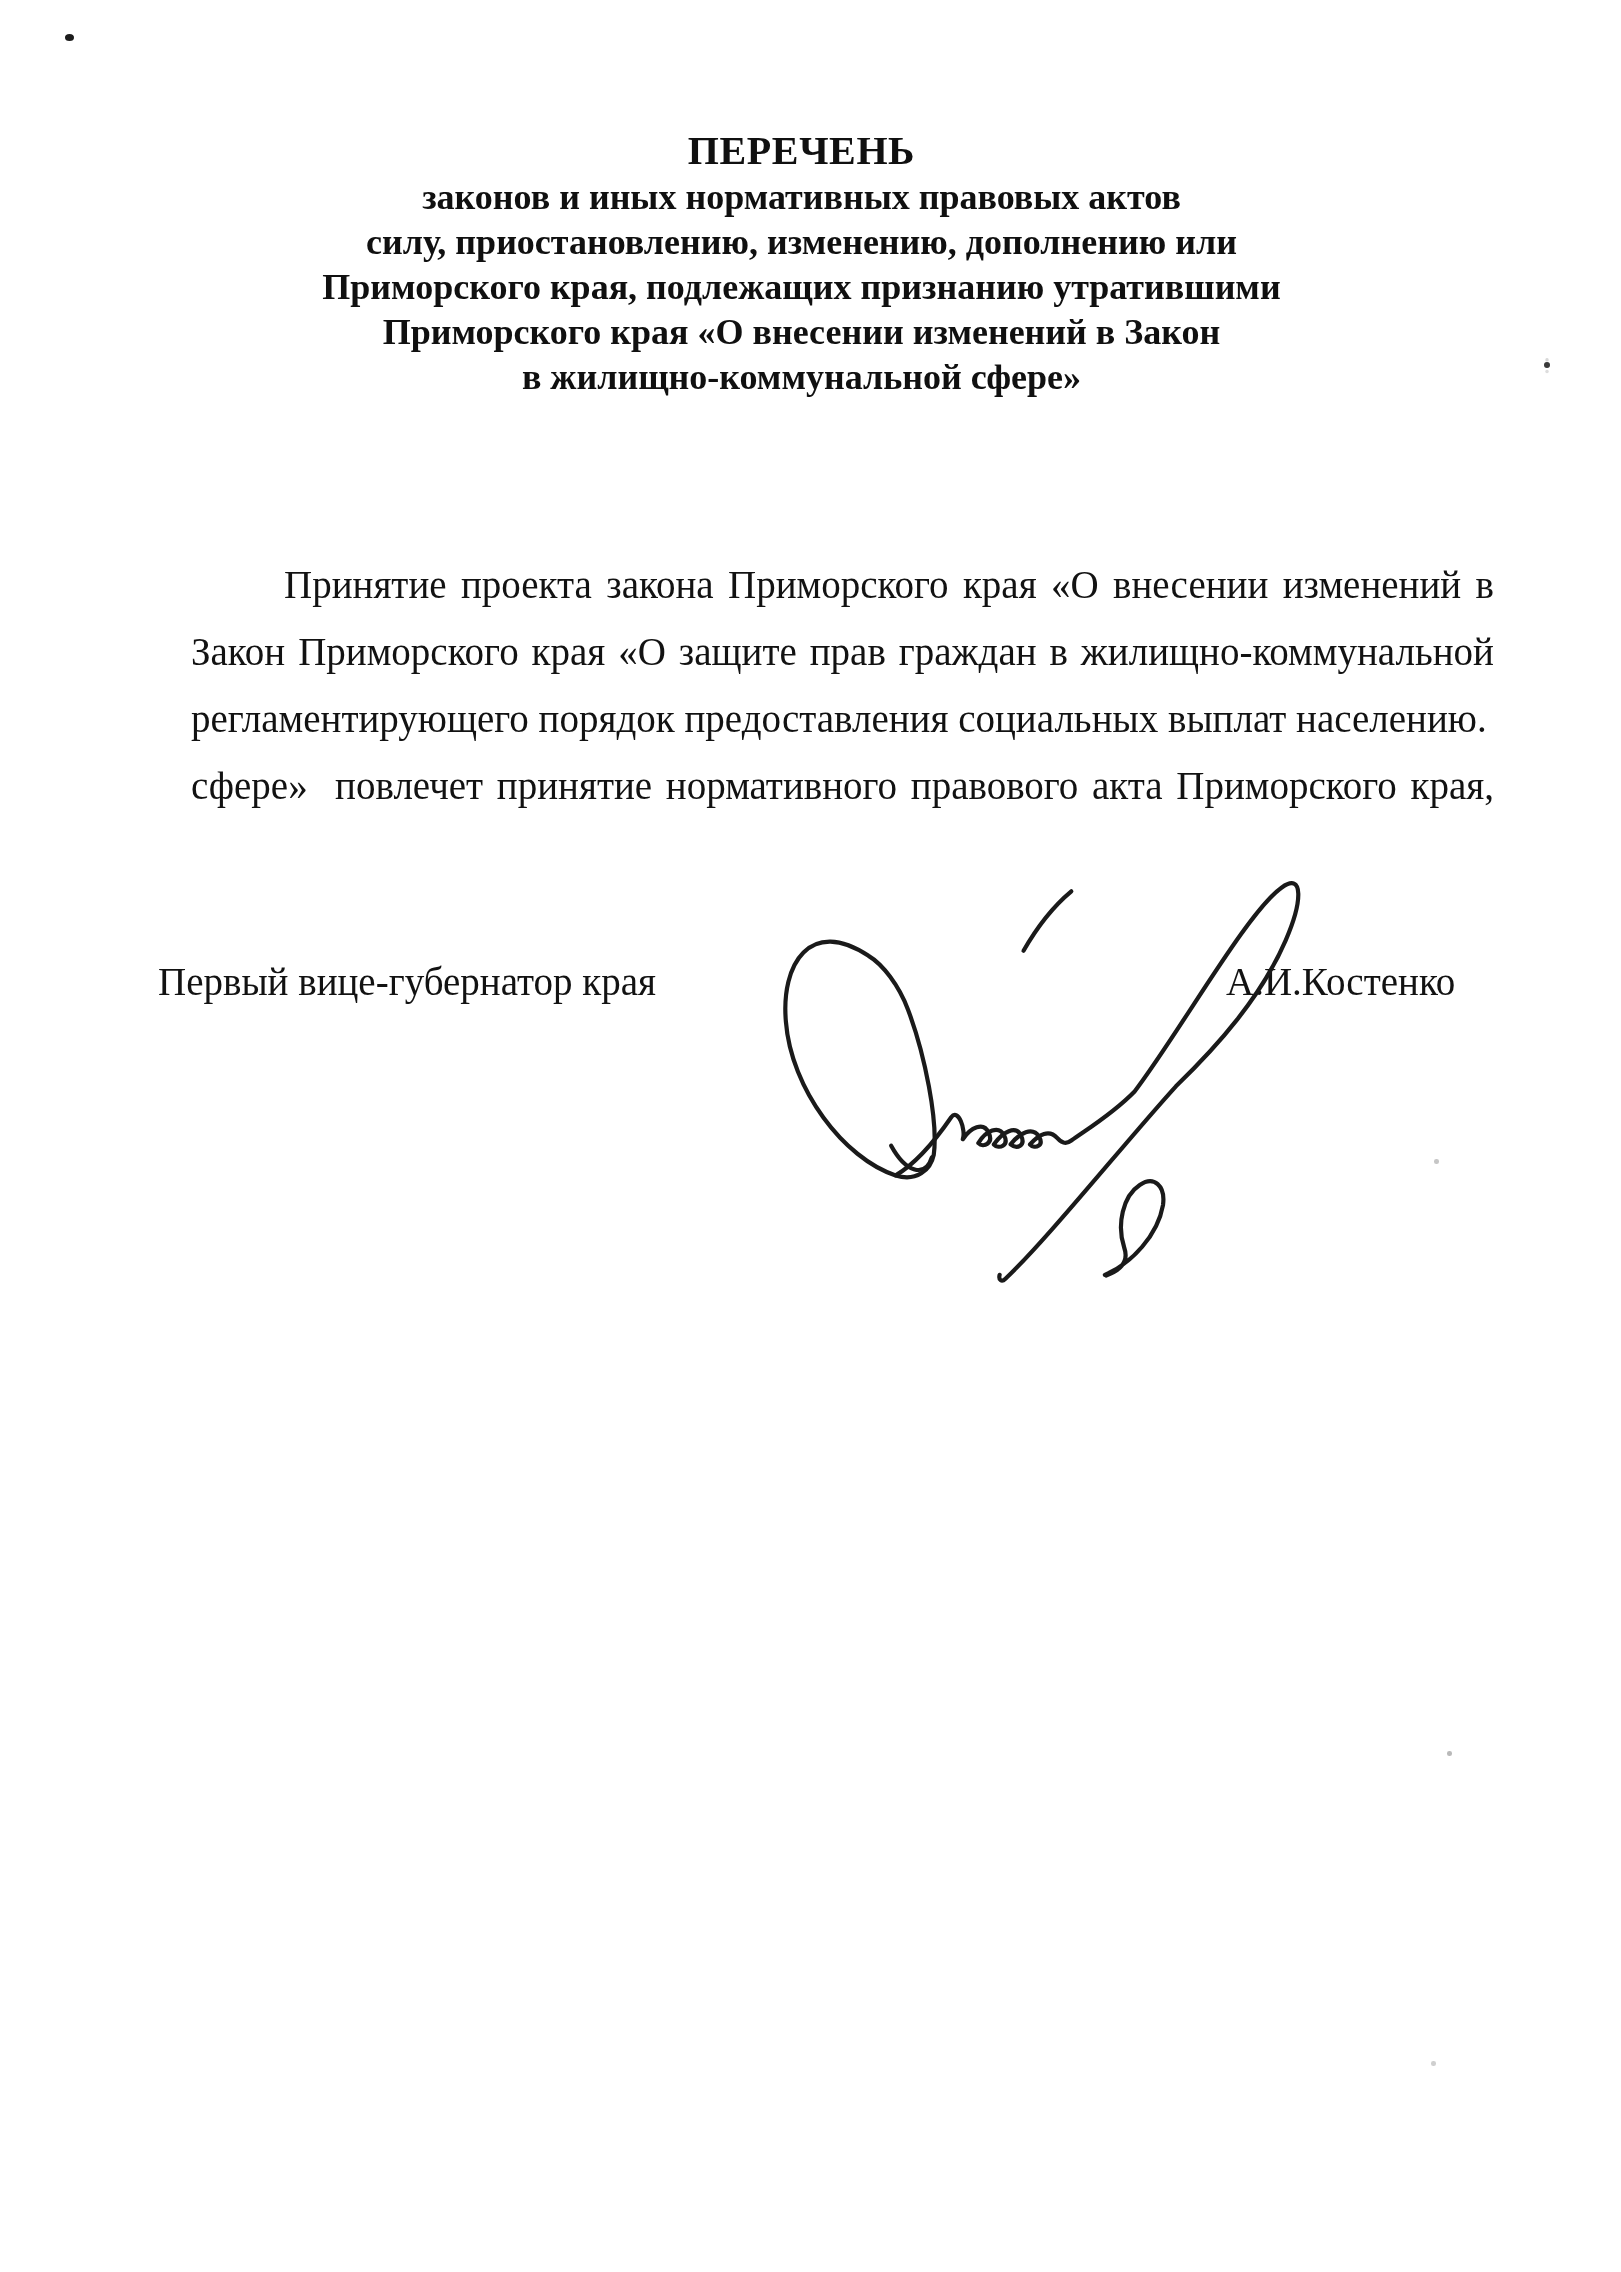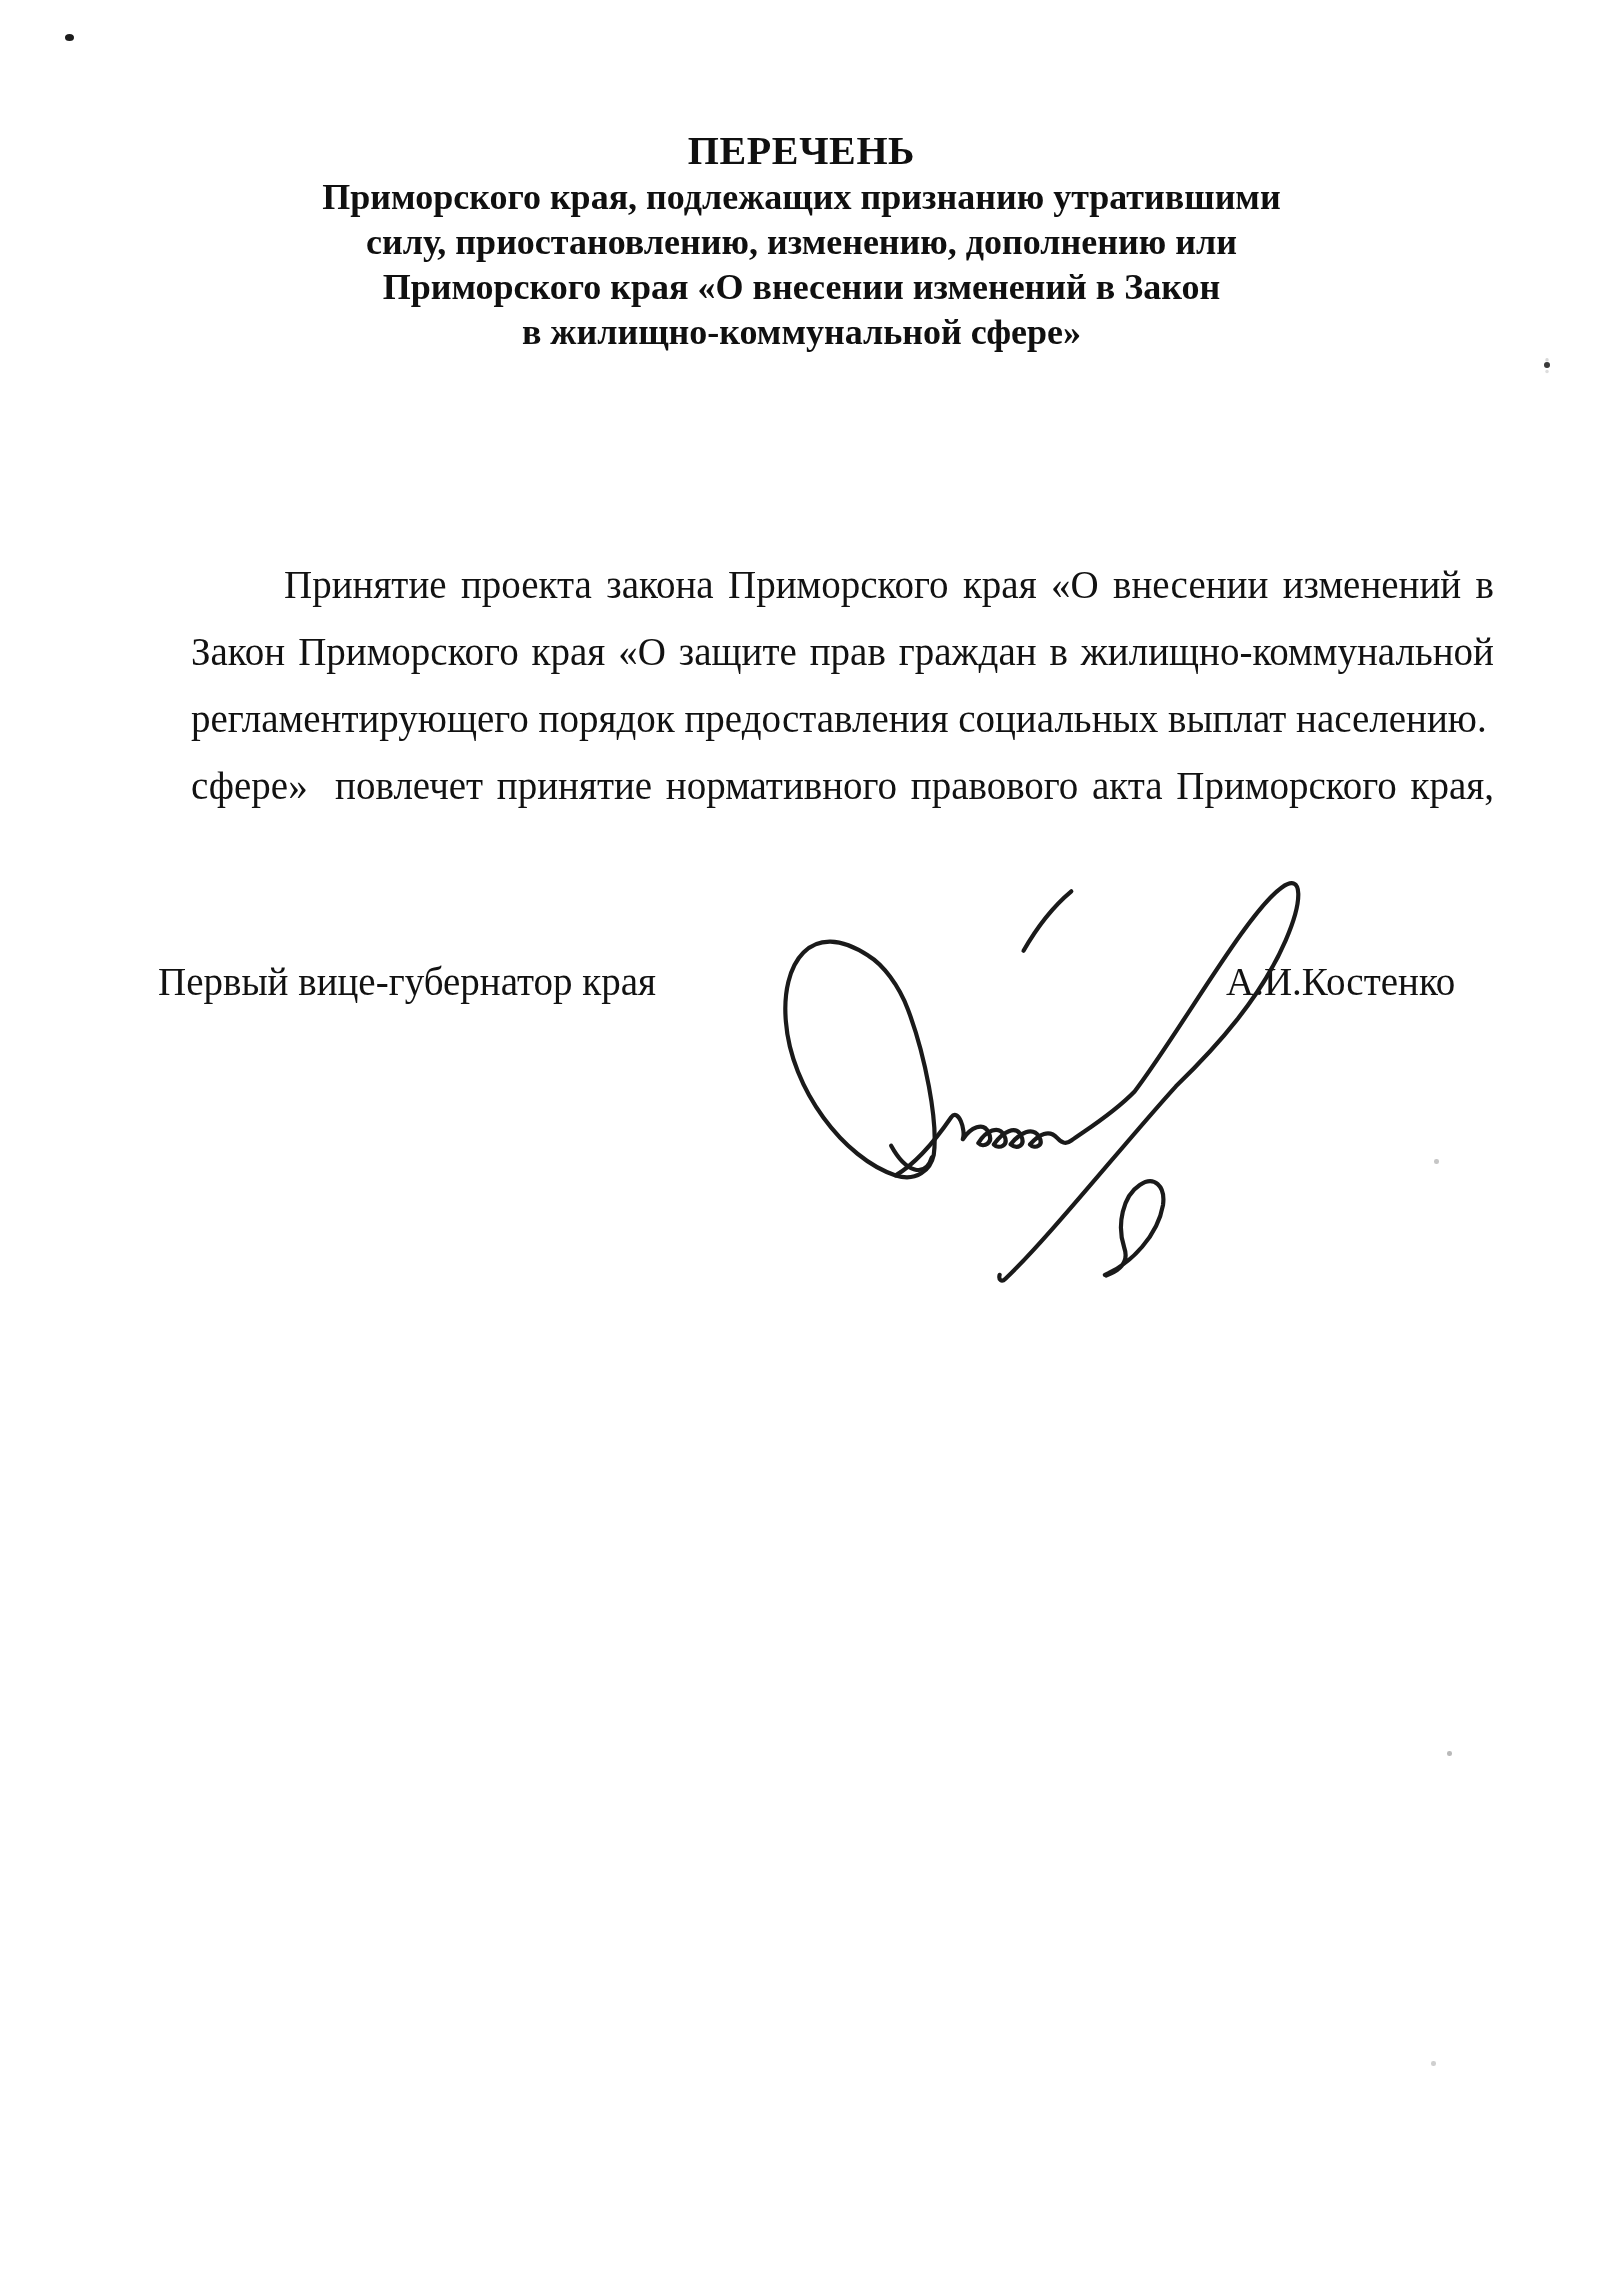--- a/index.html
+++ b/index.html
@@ -80,22 +80,23 @@
 <div class="page">
 
   <span class="speck s1"></span>
   <span class="speck s2"></span>
   <span class="speck s3"></span>
   <span class="speck s4"></span>
   <span class="speck s5"></span>
 
   <div class="heading">
     <div class="doc-title">ПЕРЕЧЕНЬ</div>
+    <div class="heading-line">законов и иных нормативных правовых актов</div>
+    <div class="heading-line">силу, приостановлению, изменению, дополнению или</div>
     <div class="heading-line">Приморского края, подлежащих признанию утратившими</div>
-    <div class="heading-line">силу, приостановлению, изменению, дополнению или</div>
     <div class="heading-line">Приморского края «О внесении изменений в Закон</div>
     <div class="heading-line">в жилищно-коммунальной сфере»</div>
   </div>
 
   <div class="body-par">
     <div class="body-line first">Принятие проекта закона Приморского края «О внесении изменений в</div>
     <div class="body-line">Закон Приморского края «О защите прав граждан в жилищно-коммунальной</div>
     <div class="body-line last">регламентирующего порядок предоставления социальных выплат населению.</div>
     <div class="body-line">сфере»&nbsp; повлечет принятие нормативного правового акта Приморского края,</div>
   </div>

